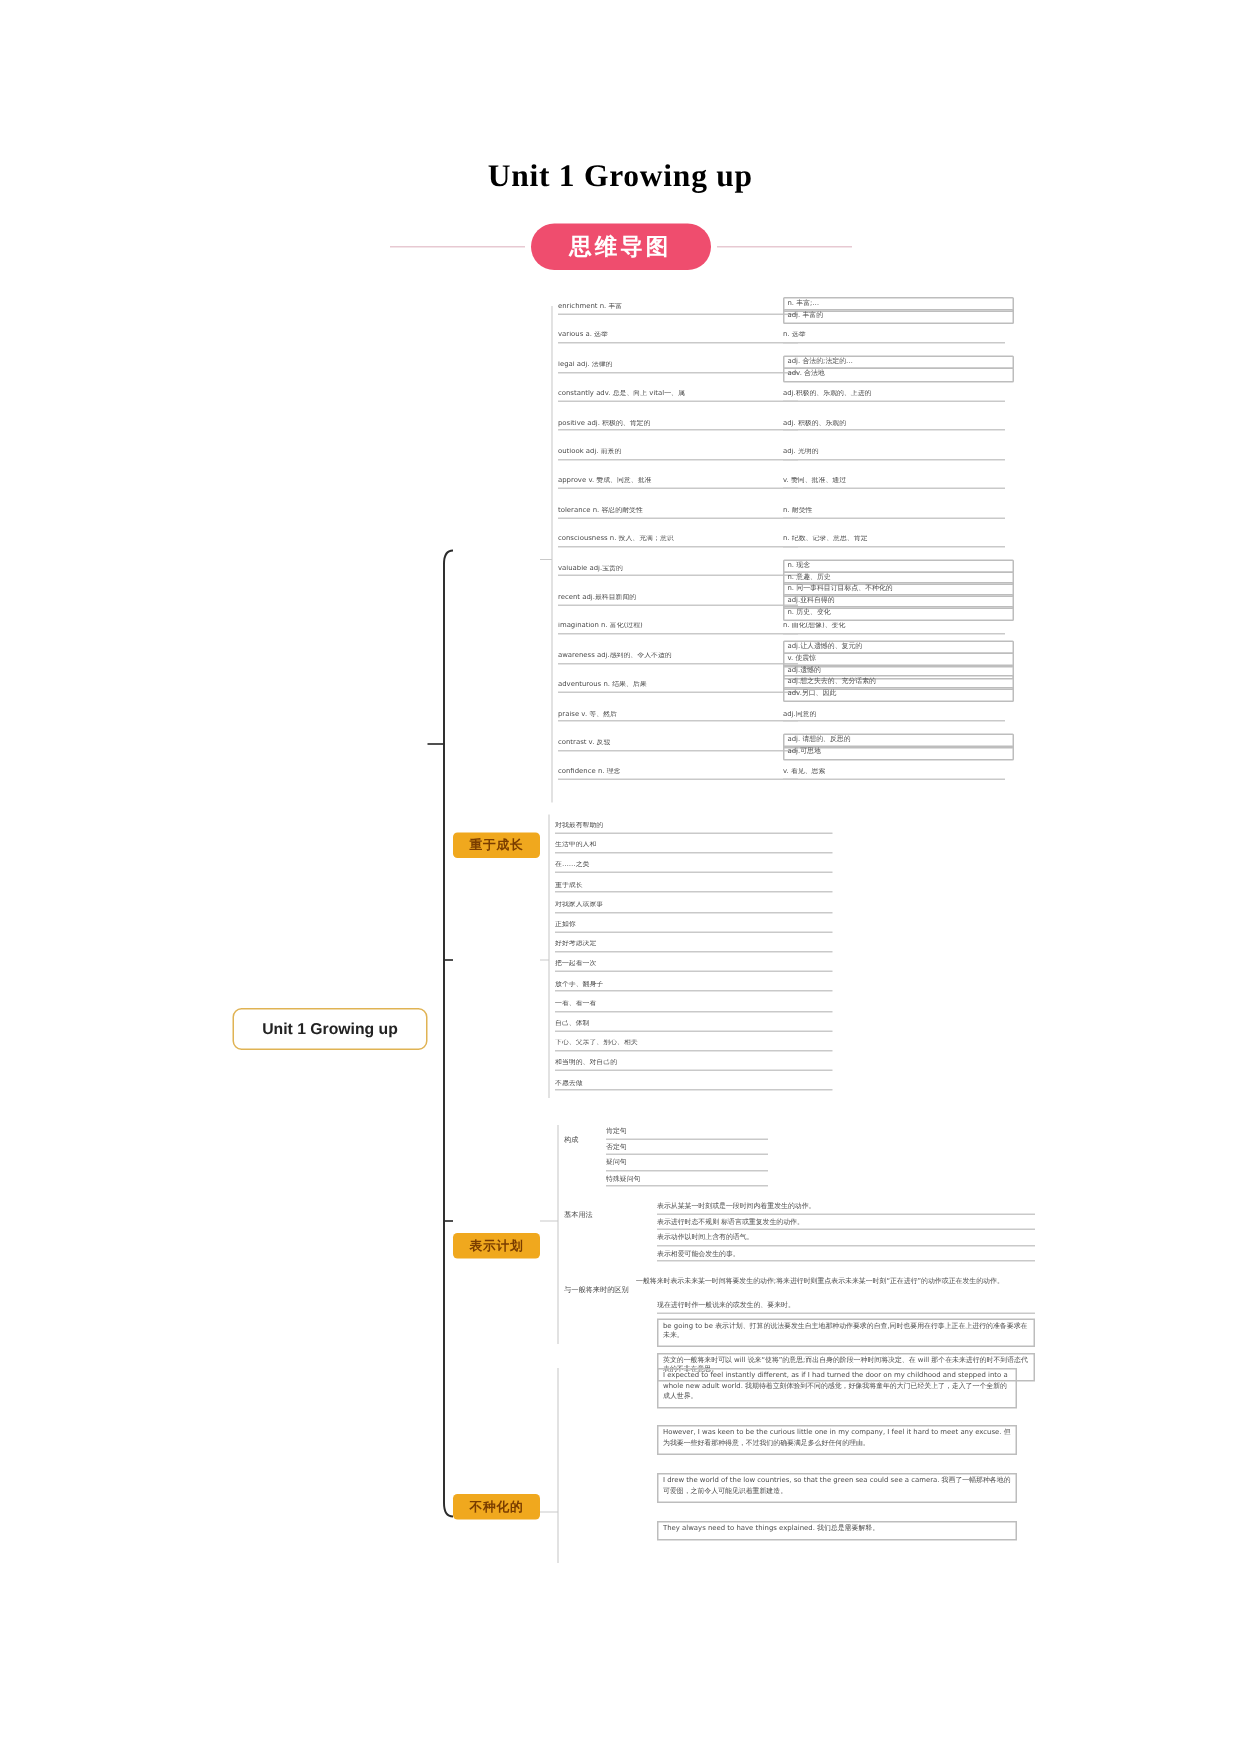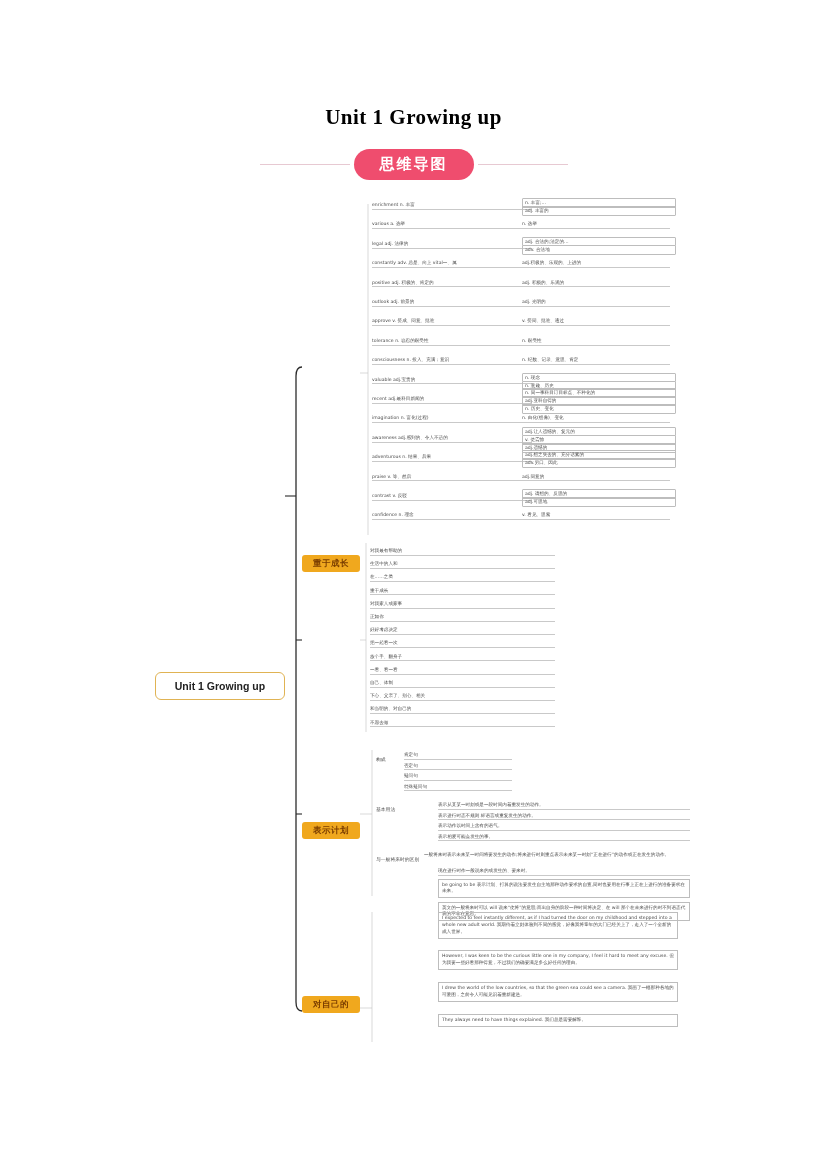--- a/index.html
+++ b/index.html
@@ -82,21 +82,21 @@
 
     <path d="M360 624 L372 624 L372 560 M372 624 L372 706" stroke="#c9c9c9" stroke-width="0.7" fill="none"></path>
 
     <path d="M360 818 L372 818 L372 722 M372 818 L372 852" stroke="#c9c9c9" stroke-width="0.7" fill="none"></path>
   </svg>
 
   <div id="root-node" class="node">Unit 1 Growing up</div>
 
   <div id="b-words" class="node branch">重于成长</div>
   <div id="b-phrases" class="node branch">表示计划</div>
-  <div id="b-grammar" class="node branch">对自己的</div>
+  <div id="b-grammar" class="node branch">不种化的</div>
 
   <div id="words-col">
       <div class="row" style="left: 372px; top: 12px; width: 160px; overflow: hidden;">enrichment n. 丰富</div>
       <div class="row boxed" style="left: 522px; top: 7.9px; width: 148px; overflow: hidden;">n. 丰富;…</div>
       <div class="row boxed" style="left: 522px; top: 16.1px; width: 148px; overflow: hidden;">adj. 丰富的</div>
       <div class="row" style="left: 372px; top: 31.4px; width: 160px; overflow: hidden;">various a. 选举</div>
       <div class="row" style="left: 522px; top: 31.4px; width: 148px; overflow: hidden;">n. 选举</div>
       <div class="row" style="left: 372px; top: 50.8px; width: 160px; overflow: hidden;">legal adj. 法律的</div>
       <div class="row boxed" style="left: 522px; top: 46.7px; width: 148px; overflow: hidden;">adj. 合法的;法定的…</div>
       <div class="row boxed" style="left: 522px; top: 54.9px; width: 148px; overflow: hidden;">adv. 合法地</div>

